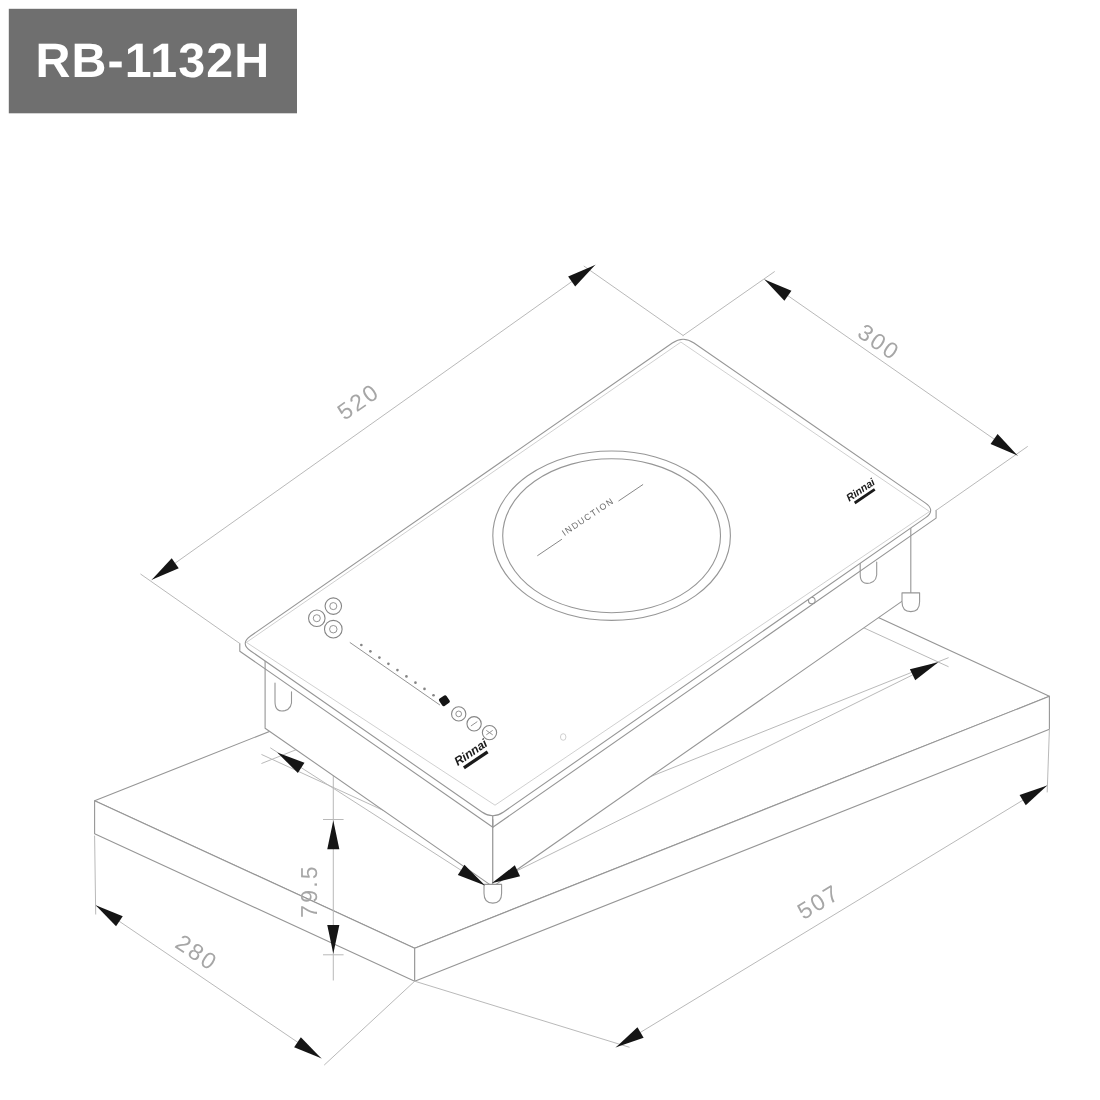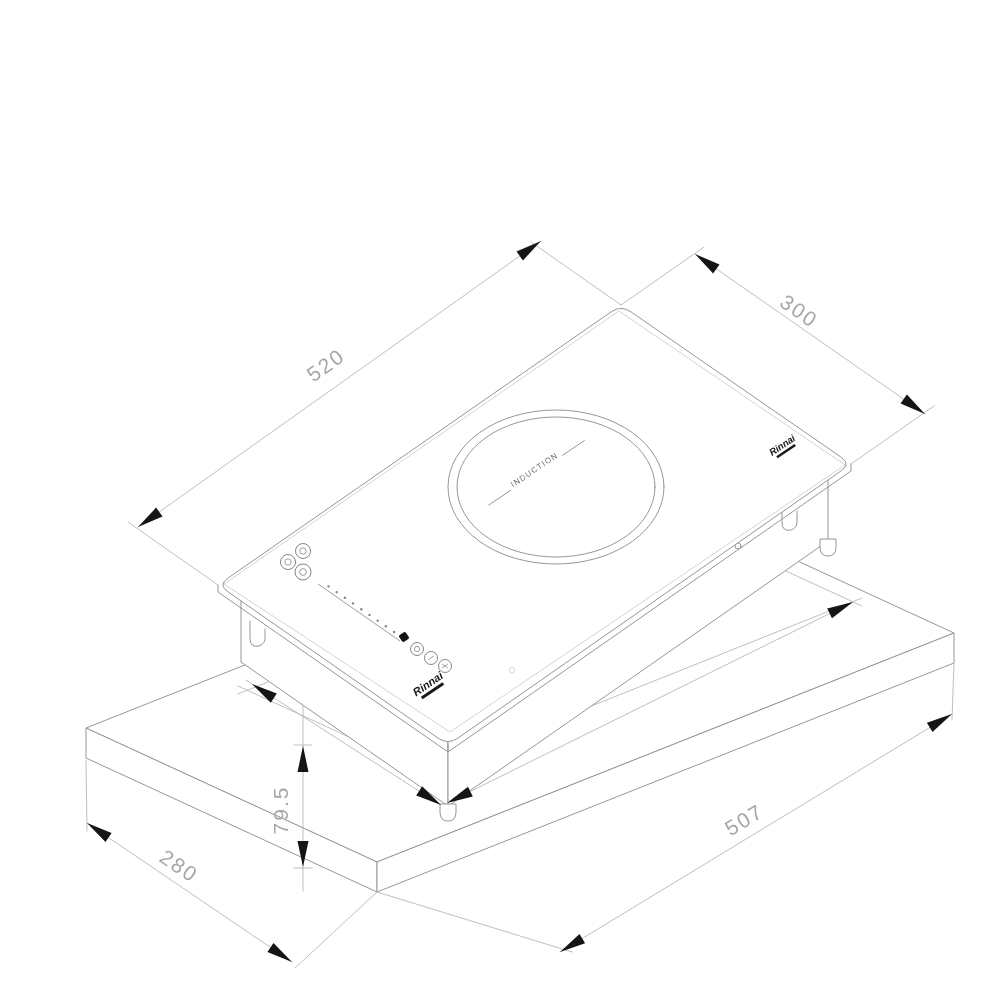--- a/index.html
+++ b/index.html
@@ -16,20 +16,23 @@
   .dimtxt{fill:#a6a6a6;font-size:21px;letter-spacing:2px;text-anchor:middle;}
   .ctrl{fill:#ffffff;stroke:#858585;stroke-width:1;}
   .ctrl-in{fill:none;stroke:#858585;stroke-width:0.8;}
   .logo-txt{font-weight:bold;font-style:italic;fill:#1a1a1a;text-anchor:middle;}
 </style>
 </head>
 <body>
 
 <div id="stage">
 
+  <div id="model-plate" style="background:#6f6f6f;">
+    <span>RB-1132H</span>
+  </div>
 
   <svg width="1000" height="1000" viewBox="0 0 1000 1000">
 
     <g>
       <path class="objf" d="M86,728 L663,499 L954,633 L377,862 Z"></path>
       <path class="objf" d="M86,728 L377,862 L377,892 L86,758 Z"></path>
       <path class="objf" d="M377,862 L954,633 L954,663 L377,892 Z"></path>
     </g>
 
     <g>

